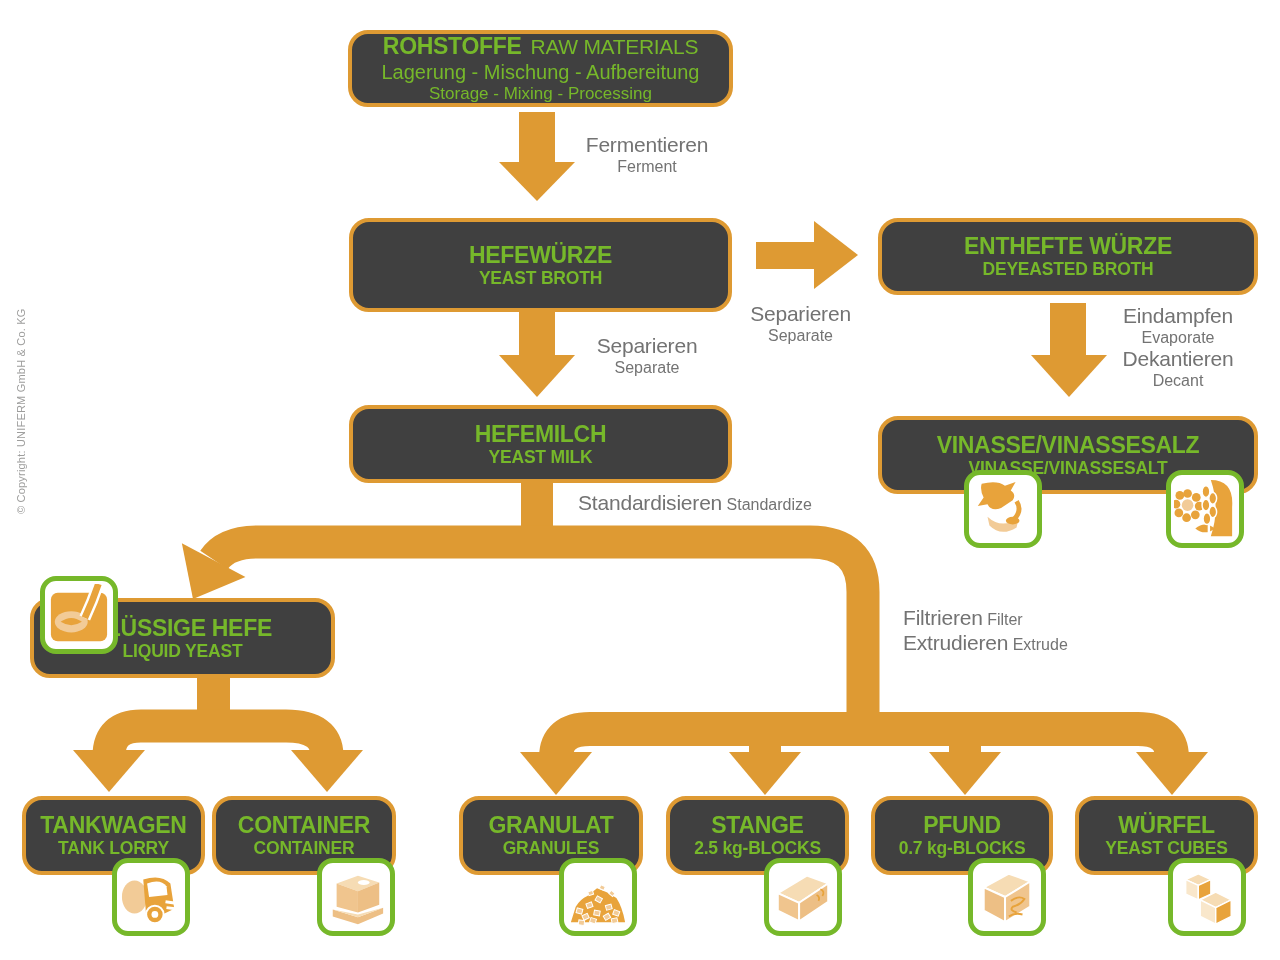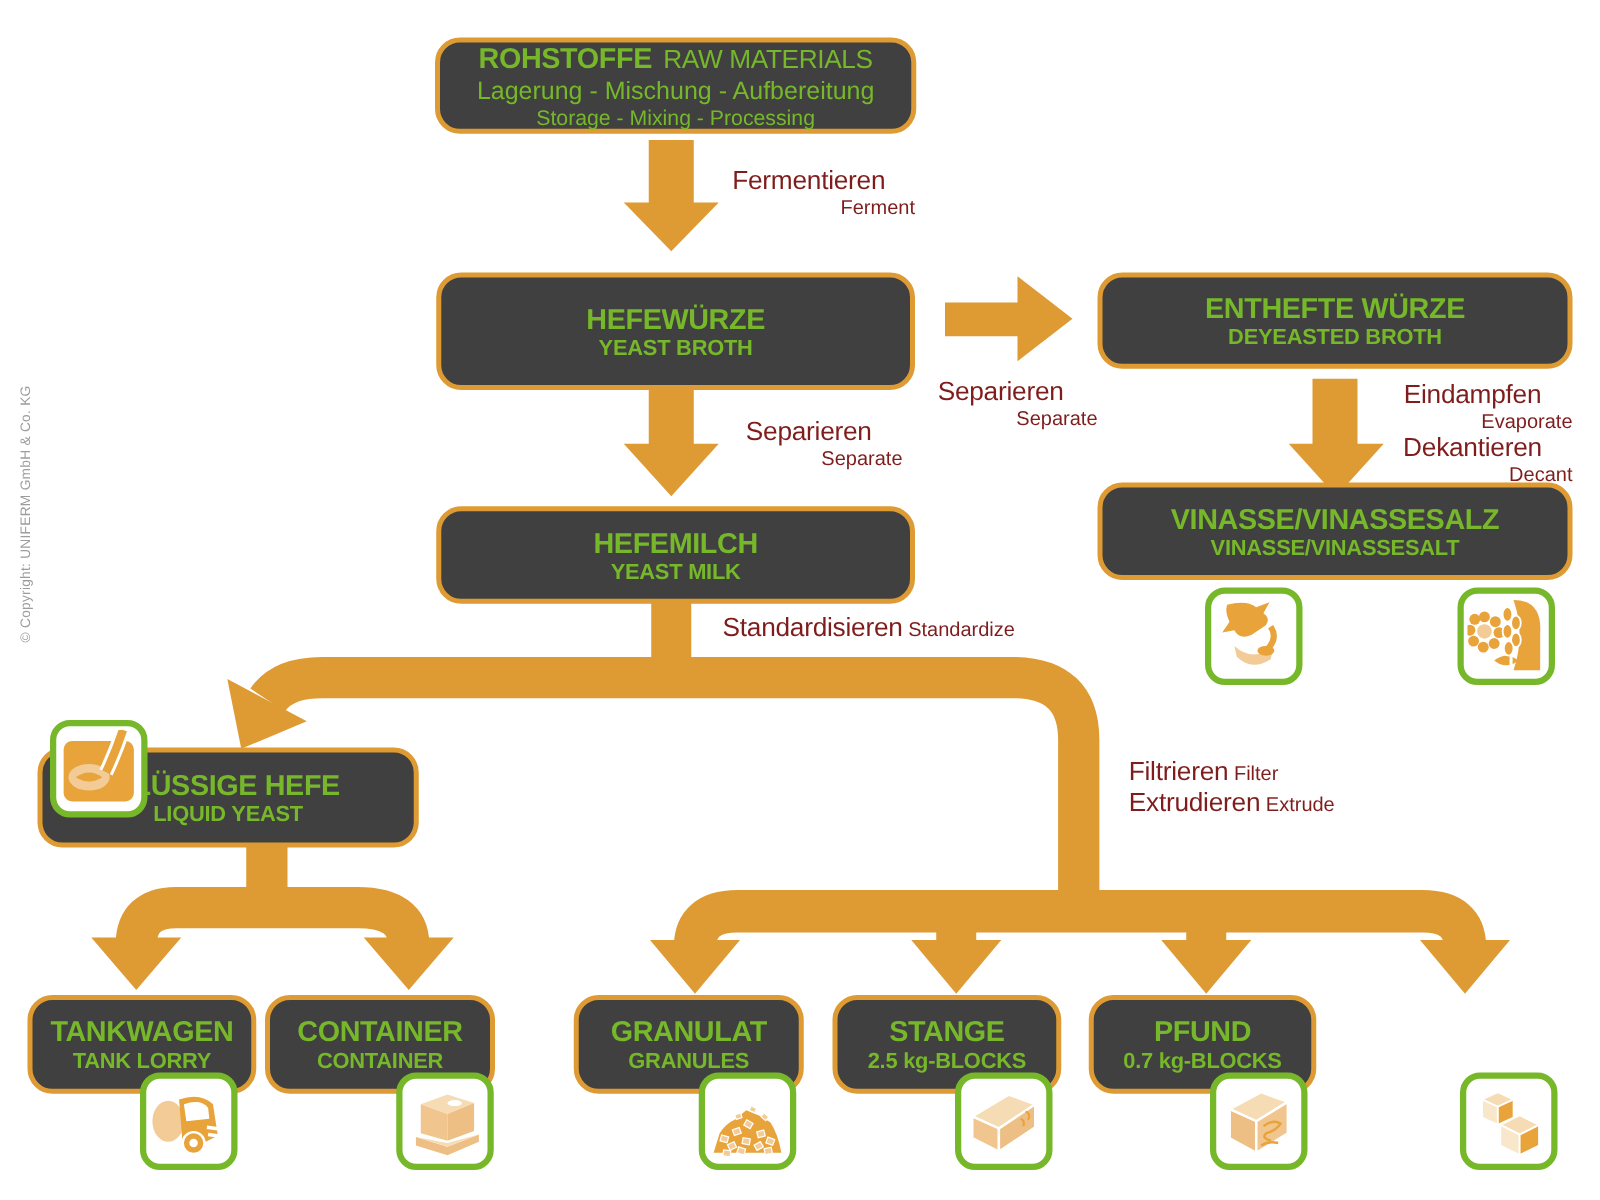--- a/index.html
+++ b/index.html
@@ -11,26 +11,26 @@
   .node{
     position:absolute;background:#404040;border:4px solid #DE9A33;border-radius:20px;
     display:flex;flex-direction:column;justify-content:center;align-items:center;
     box-sizing:border-box;z-index:2;text-align:center;color:#76B82A;
   }
   .node .nt{font-size:23px;font-weight:bold;letter-spacing:-0.3px;line-height:26px;}
   .node .ns{font-size:17.5px;font-weight:bold;letter-spacing:-0.2px;line-height:21px;}
   .node .nt .nt-en{font-weight:400;font-size:21px;margin-left:9px;}
   .node .nsub{font-size:20px;font-weight:400;line-height:24px;}
   .node .nsub2{font-size:17px;font-weight:400;line-height:20px;}
-  .plabel{position:absolute;color:#7f1d1d;z-index:2;line-height:23px;}
+  .plabel{position:absolute;color:#737373;z-index:2;line-height:23px;}
   .plabel.center{text-align:center;}
   .plabel .lg{font-size:21px;letter-spacing:-0.2px;}
   .plabel .sml{font-size:16px;}
   .plabel div.lg{line-height:24px;}
-  .plabel div.sml{line-height:19px;text-align:right;}
+  .plabel div.sml{line-height:19px;}
   .icon-tile{
     position:absolute;width:78px;height:78px;background:#fff;border:5px solid #76B82A;
     border-radius:16px;box-sizing:border-box;z-index:3;
     display:flex;align-items:center;justify-content:center;
   }
   .icon-tile svg{width:62px;height:62px;}
   #copyright{
     position:absolute;left:15px;top:514px;transform:rotate(-90deg);transform-origin:0 0;
     white-space:nowrap;font-size:11px;color:#9D9D9C;z-index:2;letter-spacing:0.2px;
   }
@@ -95,21 +95,21 @@
   <div class="node" style="left:878px;top:218px;width:380px;height:77px">
     <div class="nt">ENTHEFTE WÜRZE</div>
     <div class="ns">DEYEASTED BROTH</div>
   </div>
 
   <div class="node" style="left:349px;top:405px;width:383px;height:78px">
     <div class="nt">HEFEMILCH</div>
     <div class="ns">YEAST MILK</div>
   </div>
 
-  <div class="node" style="left:878px;top:386px;width:380px;height:78px">
+  <div class="node" style="left:878px;top:416px;width:380px;height:78px">
     <div class="nt">VINASSE/VINASSESALZ</div>
     <div class="ns">VINASSE/VINASSESALT</div>
   </div>
 
   <div class="node" style="left:30px;top:598px;width:305px;height:80px">
     <div class="nt">FLÜSSIGE HEFE</div>
     <div class="ns">LIQUID YEAST</div>
   </div>
 
   <div class="node" style="left:22px;top:796px;width:183px;height:79px">
@@ -130,20 +130,24 @@
   <div class="node" style="left:666px;top:796px;width:183px;height:79px">
     <div class="nt">STANGE</div>
     <div class="ns">2.5 kg-BLOCKS</div>
   </div>
 
   <div class="node" style="left:871px;top:796px;width:182px;height:79px">
     <div class="nt">PFUND</div>
     <div class="ns">0.7 kg-BLOCKS</div>
   </div>
 
+  <div class="node" style="left:1075px;top:796px;width:183px;height:79px">
+    <div class="nt">WÜRFEL</div>
+    <div class="ns">YEAST CUBES</div>
+  </div>
 
   <div class="plabel center" style="left:562px;top:133px;width:170px">
     <div class="lg">Fermentieren</div>
     <div class="sml">Ferment</div>
   </div>
 
   <div class="plabel center" style="left:723px;top:302px;width:155px">
     <div class="lg">Separieren</div>
     <div class="sml">Separate</div>
   </div>

